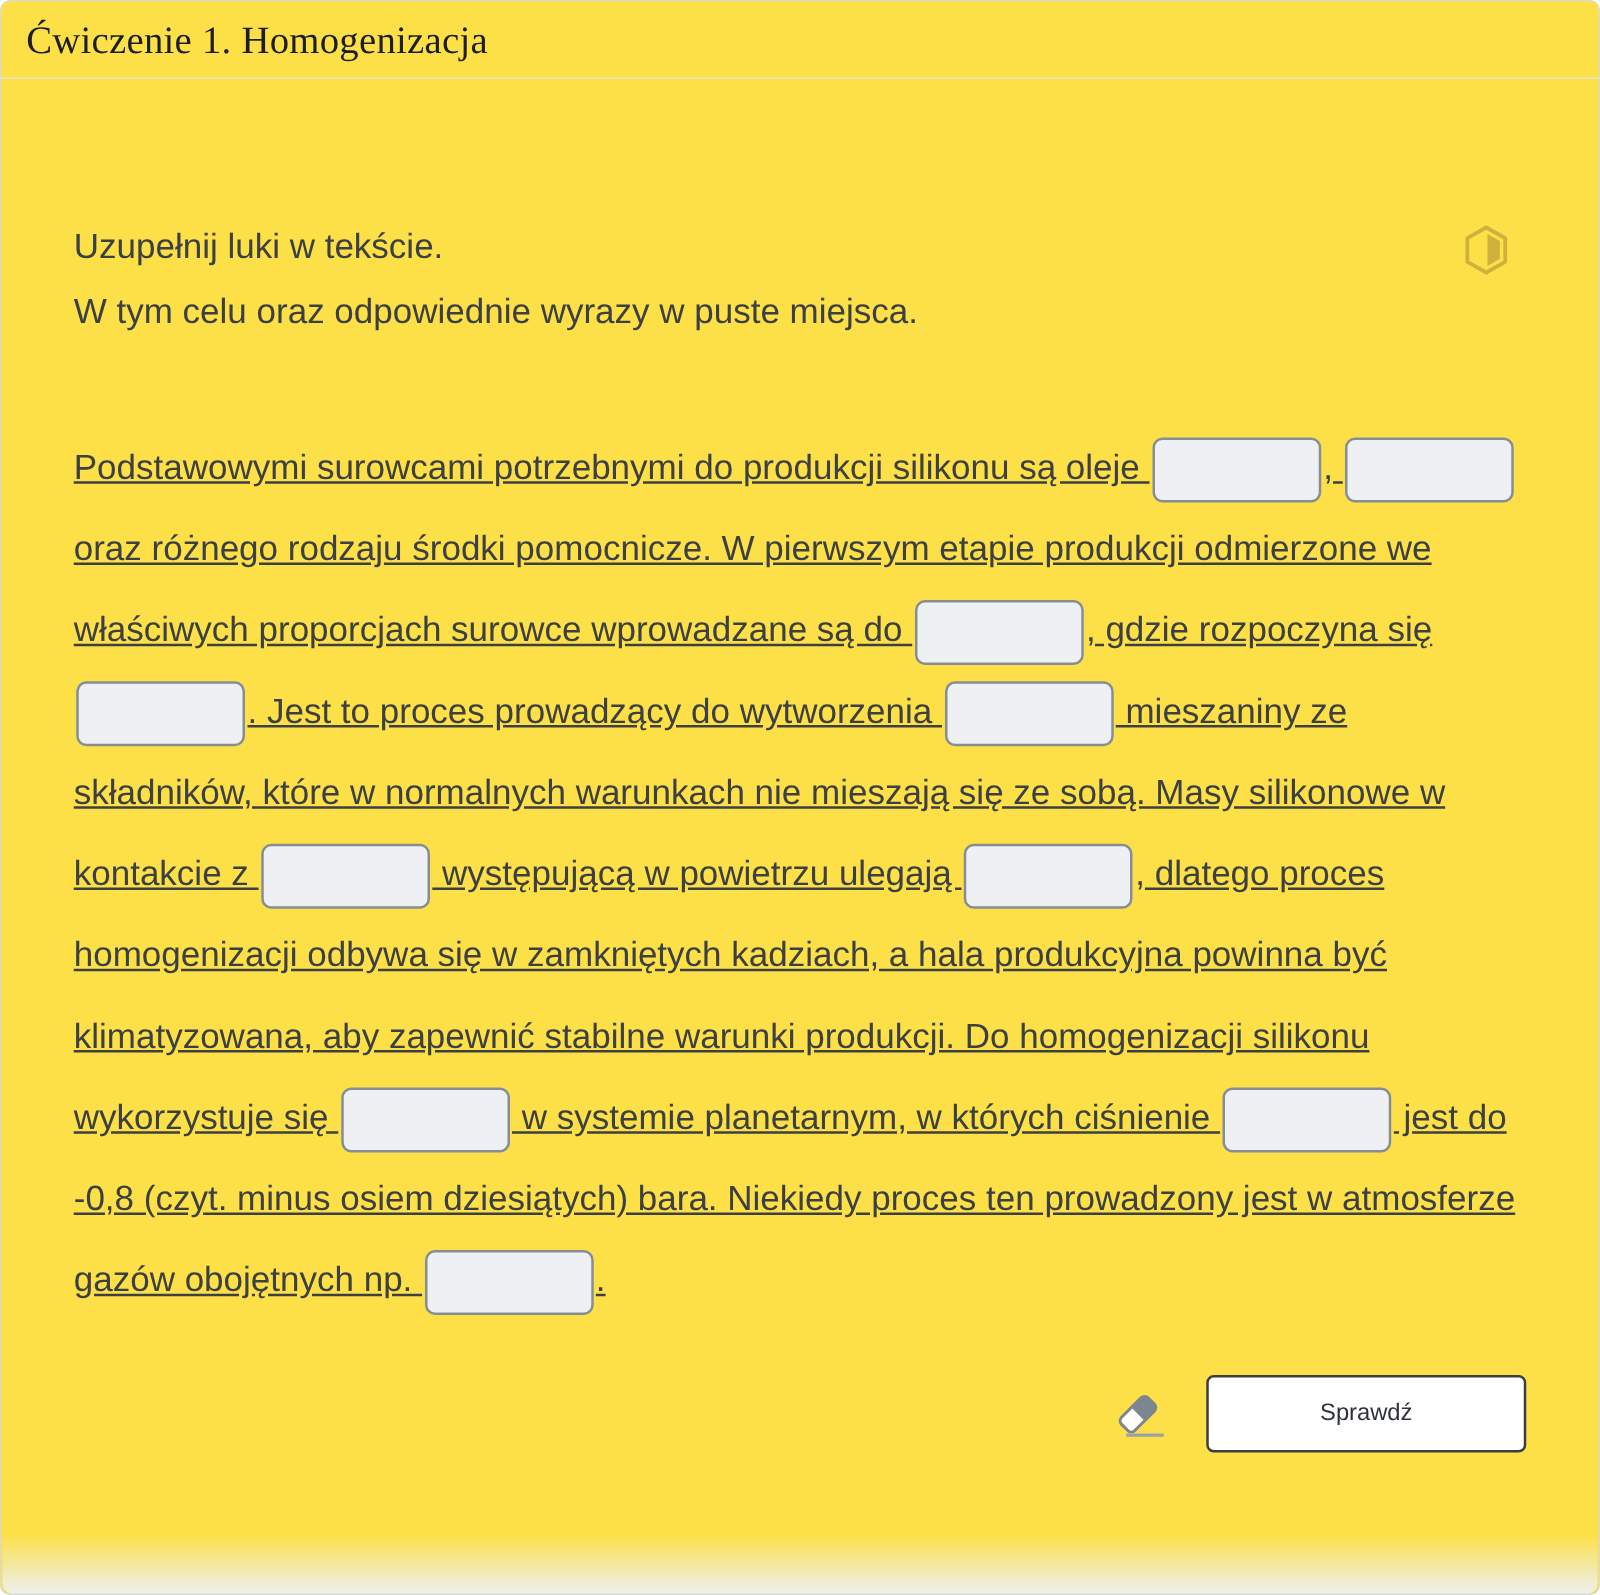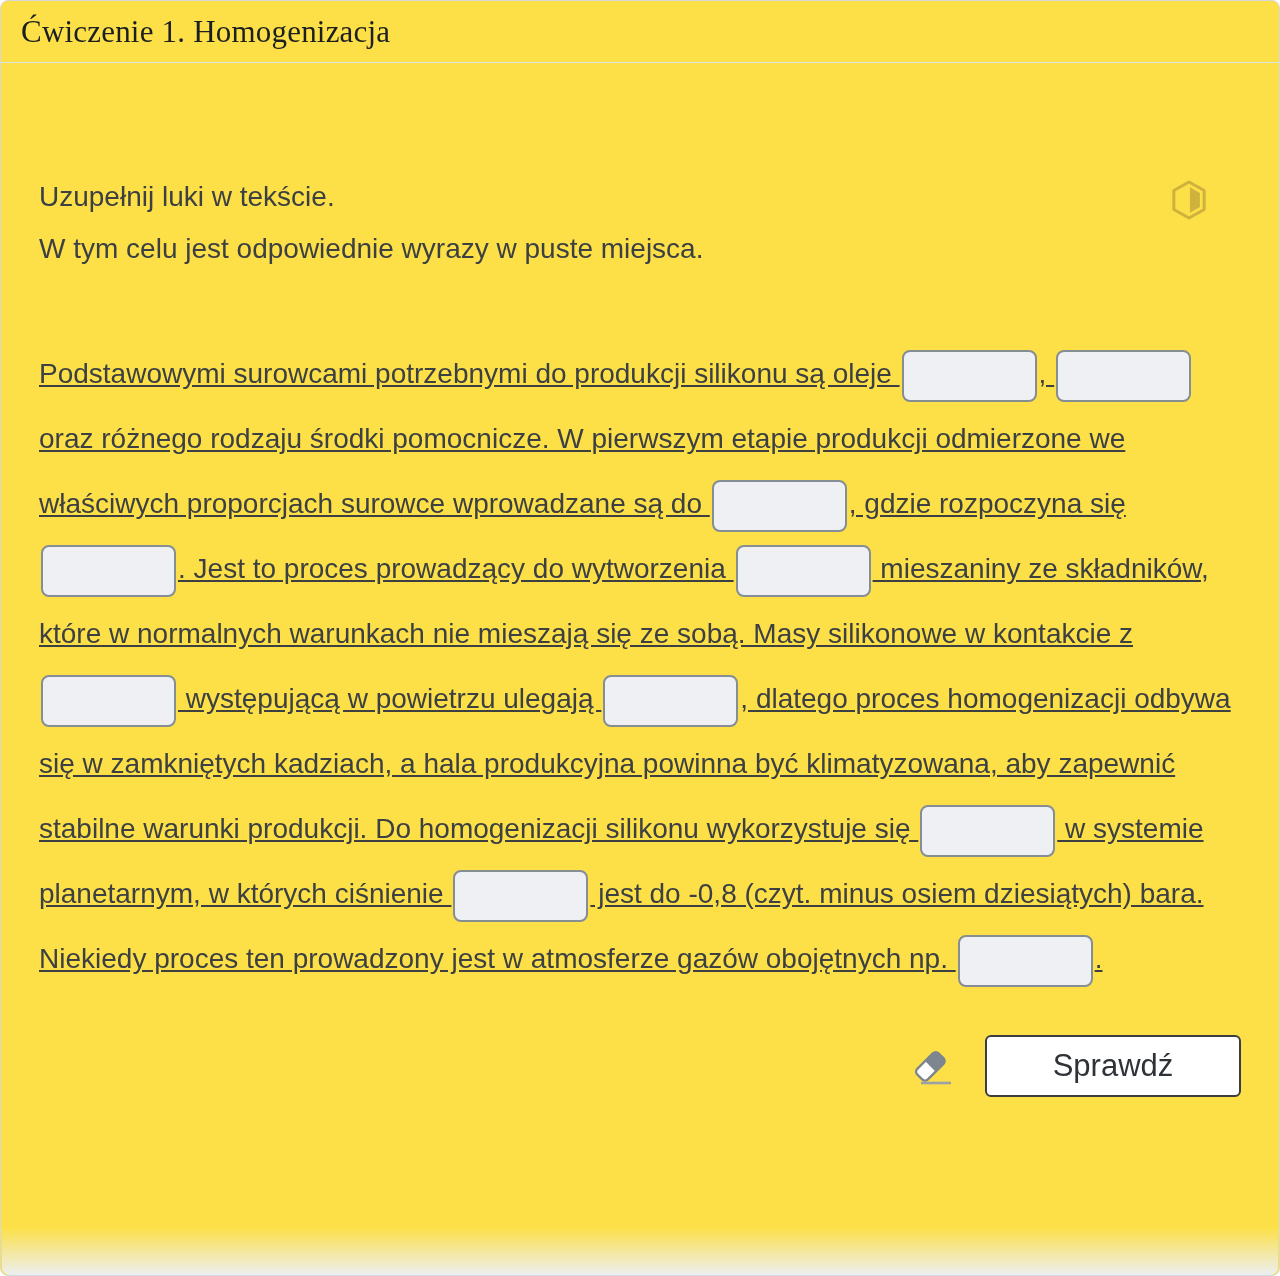--- a/index.html
+++ b/index.html
@@ -26,21 +26,21 @@
     align-items: center;
     padding: 0 20px;
   }
   .title {
     font-family: "Liberation Serif", serif;
     font-size: 31px;
     color: #1c1f22;
     letter-spacing: 0.2px;
   }
   .content {
-    padding: 0 38px;
+    padding: 0 58px;
   }
   .instructions {
     padding-top: 108px;
     font-size: 28px;
     line-height: 52px;
     color: #3c4043;
   }
   .difficulty {
     position: absolute;
     top: 178px;
@@ -95,21 +95,21 @@
     cursor: pointer;
   }
   .check-btn {
     width: 256px;
     height: 62px;
     box-sizing: border-box;
     background: #ffffff;
     border: 2px solid #3a3e42;
     border-radius: 6px;
     font-family: inherit;
-    font-size: 31px;
+    font-size: 19px;
     color: #2f3337;
     cursor: pointer;
   }
   .show-answer {
     width: 256px;
     text-align: center;
     margin-top: 10px;
     font-size: 28px;
     color: #3c4043;
     cursor: pointer;
@@ -138,21 +138,21 @@
     <svg width="36" height="42" viewBox="0 0 38 42" xmlns="http://www.w3.org/2000/svg">
       <polygon points="19,2 35,11 35,31 19,40 3,31 3,11" fill="none" stroke="#cfb23e" stroke-width="3.2" stroke-linejoin="round"></polygon>
       <polygon points="20,7.5 30.5,13.5 30.5,28.5 20,34.5" fill="#cfb23e"></polygon>
     </svg>
   </span>
 
   <div class="content">
 
     <div class="instructions">
       <div>Uzupełnij luki w tekście.</div>
-      <div>W tym celu jest odpowiednie wyrazy w puste miejsca.</div>
+      <div>W tym celu oraz odpowiednie wyrazy w puste miejsca.</div>
     </div>
 
     <p class="exercise"><span>Podstawowymi surowcami potrzebnymi do produkcji silikonu są oleje </span><input type="text" class="blank" style=""><span>, </span><input type="text" class="blank" style=""><span> oraz różnego rodzaju środki pomocnicze. W pierwszym etapie produkcji odmierzone we właściwych proporcjach surowce wprowadzane są do </span><input type="text" class="blank" style=""><span>, gdzie rozpoczyna się </span><input type="text" class="blank" style=""><span>. Jest to proces prowadzący do wytworzenia </span><input type="text" class="blank" style=""><span> mieszaniny ze składników, które w normalnych warunkach nie mieszają się ze sobą. Masy silikonowe w kontakcie z </span><input type="text" class="blank" style=""><span> występującą w powietrzu ulegają </span><input type="text" class="blank" style=""><span>, dlatego proces homogenizacji odbywa się w zamkniętych kadziach, a hala produkcyjna powinna być klimatyzowana, aby zapewnić stabilne warunki produkcji. Do homogenizacji silikonu wykorzystuje się </span><input type="text" class="blank" style=""><span> w systemie planetarnym, w których ciśnienie </span><input type="text" class="blank" style=""><span> jest do -0,8 (czyt. minus osiem dziesiątych) bara. Niekiedy proces ten prowadzony jest w atmosferze gazów obojętnych np. </span><input type="text" class="blank" style=""><span>.</span></p>
 
     <div class="footer">
       <div class="footer-row">
         <button class="eraser-btn">
           <span>
             <svg width="52" height="52" viewBox="0 0 52 52" xmlns="http://www.w3.org/2000/svg">
               <g transform="rotate(-45 25 27)">

